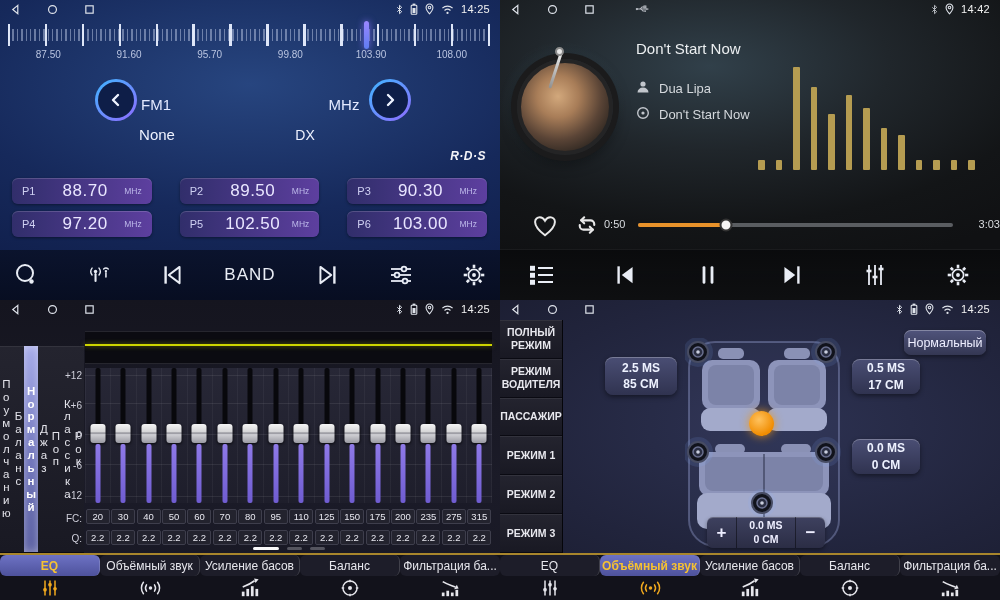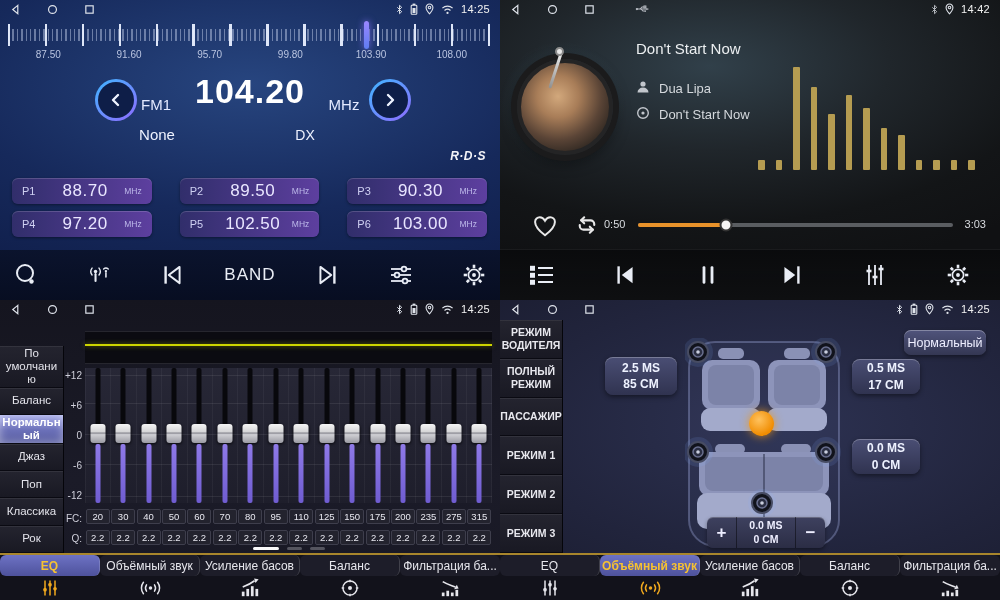--- a/index.html
+++ b/index.html
@@ -64,28 +64,28 @@
     background:linear-gradient(180deg,#eee,#909090);border-radius:2px;}
   .tonearm-dot{position:absolute;left:55px;top:47px;width:9px;height:9px;border-radius:50%;background:#e8e8e8;border:2px solid #8a8a8a;box-sizing:border-box;}
   .track-title{position:absolute;left:136px;top:40px;font-size:15px;color:#eceff1;}
   .meta-row{position:absolute;left:136px;display:flex;align-items:center;gap:9px;font-size:13px;color:#d5d9dd;}
   #artist-row{top:80px;} #album-row{top:106px;}
   .visualizer{position:absolute;left:258px;top:62px;width:230px;height:108px;display:flex;align-items:flex-end;gap:11px;}
   .vbar{width:6.5px;background:#b59c51;border-radius:1px;}
   .fav-btn{position:absolute;left:30px;top:212px;width:30px;height:28px;cursor:pointer;}
   .repeat-btn{position:absolute;left:72px;top:211px;width:30px;height:28px;cursor:pointer;}
   .t-elapsed{position:absolute;left:104px;top:218px;font-size:11px;color:#d8dbdf;}
-  .t-total{position:absolute;right:14px;top:218px;font-size:11px;color:#d8dbdf;}
+  .t-total{position:absolute;right:0;top:218px;font-size:11px;color:#d8dbdf;}
   .progress{position:absolute;left:138px;top:223px;width:315px;height:4px;background:#5a5d61;border-radius:2px;cursor:pointer;}
   .progress-fill{position:absolute;left:0;top:0;bottom:0;background:#e8922a;border-radius:2px;}
   .progress-knob{position:absolute;top:50%;width:13px;height:13px;border-radius:50%;background:#f5f5f5;
     border:2px solid #333;box-sizing:border-box;transform:translate(-50%,-50%);}
 
   
-  .eq-sidebar{position:absolute;left:0;top:20px;width:63px;bottom:47px;display:flex;flex-direction:column;
+  .eq-sidebar{position:absolute;left:0;top:20px;width:63px;bottom:47px;display:flex;flex-direction:row;
     background:#14141d;border-right:1px solid #05050a;margin-top:26px;}
   .eq-preset{flex:1;display:flex;align-items:center;justify-content:center;text-align:center;cursor:pointer;
     font-size:11.5px;line-height:1.12;color:#e3e3ea;padding:1px 2px;overflow-wrap:anywhere;
     background:linear-gradient(180deg,#24242f,#191923);border-bottom:1px solid #0a0a12;
     box-shadow:inset 0 1px 0 rgba(255,255,255,.07);}
   .eq-preset:first-child{flex:1.3;}
   .eq-preset.selected{background:linear-gradient(180deg,#a3a8e8 0%,#6b70b8 55%,#565b9f 100%);
     color:#fff;font-weight:bold;box-shadow:inset 0 0 10px rgba(255,255,255,.45);}
   .curve-strip{position:absolute;left:85px;right:8px;top:31px;height:31px;background:#0b0b11;
     border-top:1px solid #26262e;border-bottom:1px solid #26262e;}
@@ -229,21 +229,20 @@
         <svg width="12" height="14" viewBox="0 0 12 14" fill="none" stroke="#eef3ff" stroke-width="2.4" stroke-linecap="round" stroke-linejoin="round">
           <path d="M8 2 L3 7 L8 12"></path>
         </svg>
       </div>
     <div class="arrow-btn" id="btn-next-freq">
         <svg width="12" height="14" viewBox="0 0 12 14" fill="none" stroke="#eef3ff" stroke-width="2.4" stroke-linecap="round" stroke-linejoin="round">
           <path d="M4 2 L9 7 L4 12"></path>
         </svg>
       </div>
     <div class="band-label">FM1</div>
-    <div class="freq-value">104.20</div>
     <div class="unit-label">MHz</div>
     <div class="pty-label">None</div>
     <div class="dx-label">DX</div>
     <div class="rds">R·D·S</div>
 
     <div class="presets">
         <div class="preset">
     <span class="p-label">P1</span>
     <span class="p-freq">88.70</span>
     <span class="p-unit">MHz</span>
@@ -870,22 +869,22 @@
               <path d="M1.5 4 a8 8 0 0 1 11 0"></path>
               <path d="M3.8 6.5 a5 5 0 0 1 6.4 0"></path>
               <circle cx="7" cy="9.2" r="1.2" fill="#dfe3ea" stroke="none"></circle>
             </svg>
           </span>
         <span class="sb-time">14:25</span>
       </div>
     </div>
 
     <div class="sur-sidebar">
+        <div class="mode-item">ПОЛНЫЙ РЕЖИМ</div>
         <div class="mode-item">РЕЖИМ ВОДИТЕЛЯ</div>
-        <div class="mode-item">ПОЛНЫЙ РЕЖИМ</div>
         <div class="mode-item">ПАССАЖИР</div>
         <div class="mode-item">РЕЖИМ 1</div>
         <div class="mode-item">РЕЖИМ 2</div>
         <div class="mode-item">РЕЖИМ 3</div>
       </div>
 
     <div class="norm-btn">Нормальный</div>
 
     <div class="car">
       <svg width="158" height="212" viewBox="0 0 158 212">

